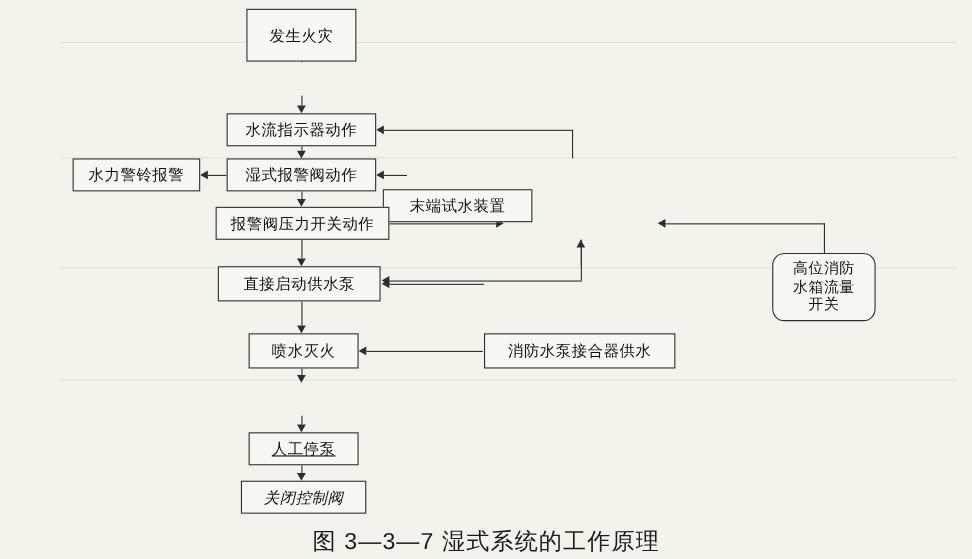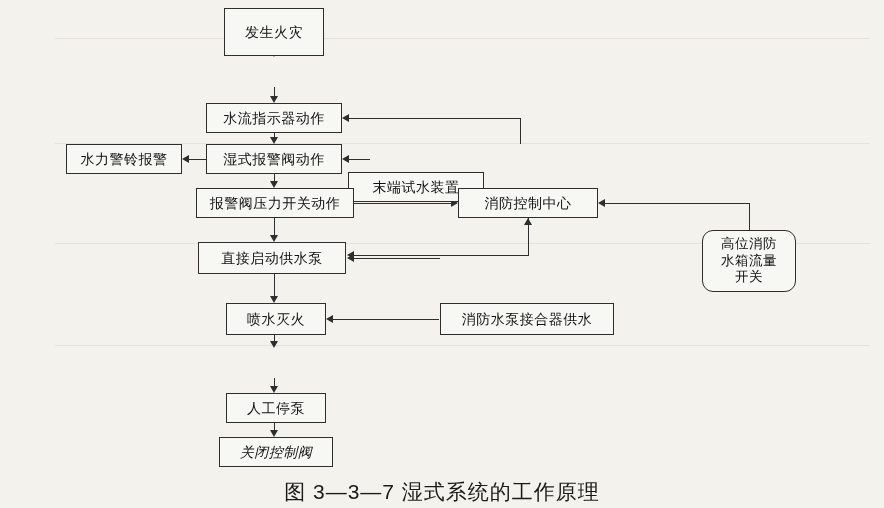--- a/index.html
+++ b/index.html
@@ -171,33 +171,32 @@
   <div class="node" style="left:206px; top:103px; width:136px; height:30px;">水流指示器动作</div>
 
   <div class="node" style="left:66px; top:144px; width:116px; height:30px;">水力警铃报警</div>
 
   <div class="node" style="left:206px; top:144px; width:136px; height:30px;">湿式报警阀动作</div>
 
   <div class="node" style="left:348px; top:144px; width:136px; height:30px;margin-top:28px;">末端试水装置</div>
 
   <div class="node" style="left:196px; top:188px; width:158px; height:30px;">报警阀压力开关动作</div>
 
-  <div class="node" style="left:458px; top:188px; width:140px; height:30px;">消防控制中心</div>
 
   <div class="node" style="left:198px; top:242px; width:148px; height:32px;">直接启动供水泵</div>
 
 
   <div class="node multiline" style="left:702px; top:230px; width:94px; height:62px; white-space:pre-line;">高位消防
 水箱流量
 开关</div>
 
   <div class="node" style="left:226px; top:303px; width:100px; height:32px;">喷水灭火</div>
 
   <div class="node" style="left:440px; top:303px; width:174px; height:32px;">消防水泵接合器供水</div>
 
 
-  <div class="node" style="left:226px; top:393px; width:100px; height:30px;">人工停泵</div>
+  <div class="node" style="left:226px; top:393px; width:100px; height:30px;text-decoration:underline;">人工停泵</div>
 
   <div class="node" style="left:219px; top:437px; width:114px; height:30px;font-style:italic;">关闭控制阀</div>
 
   <div id="caption">图 3—3—7   湿式系统的工作原理</div>
 
 </div>
 
 </body></html>

